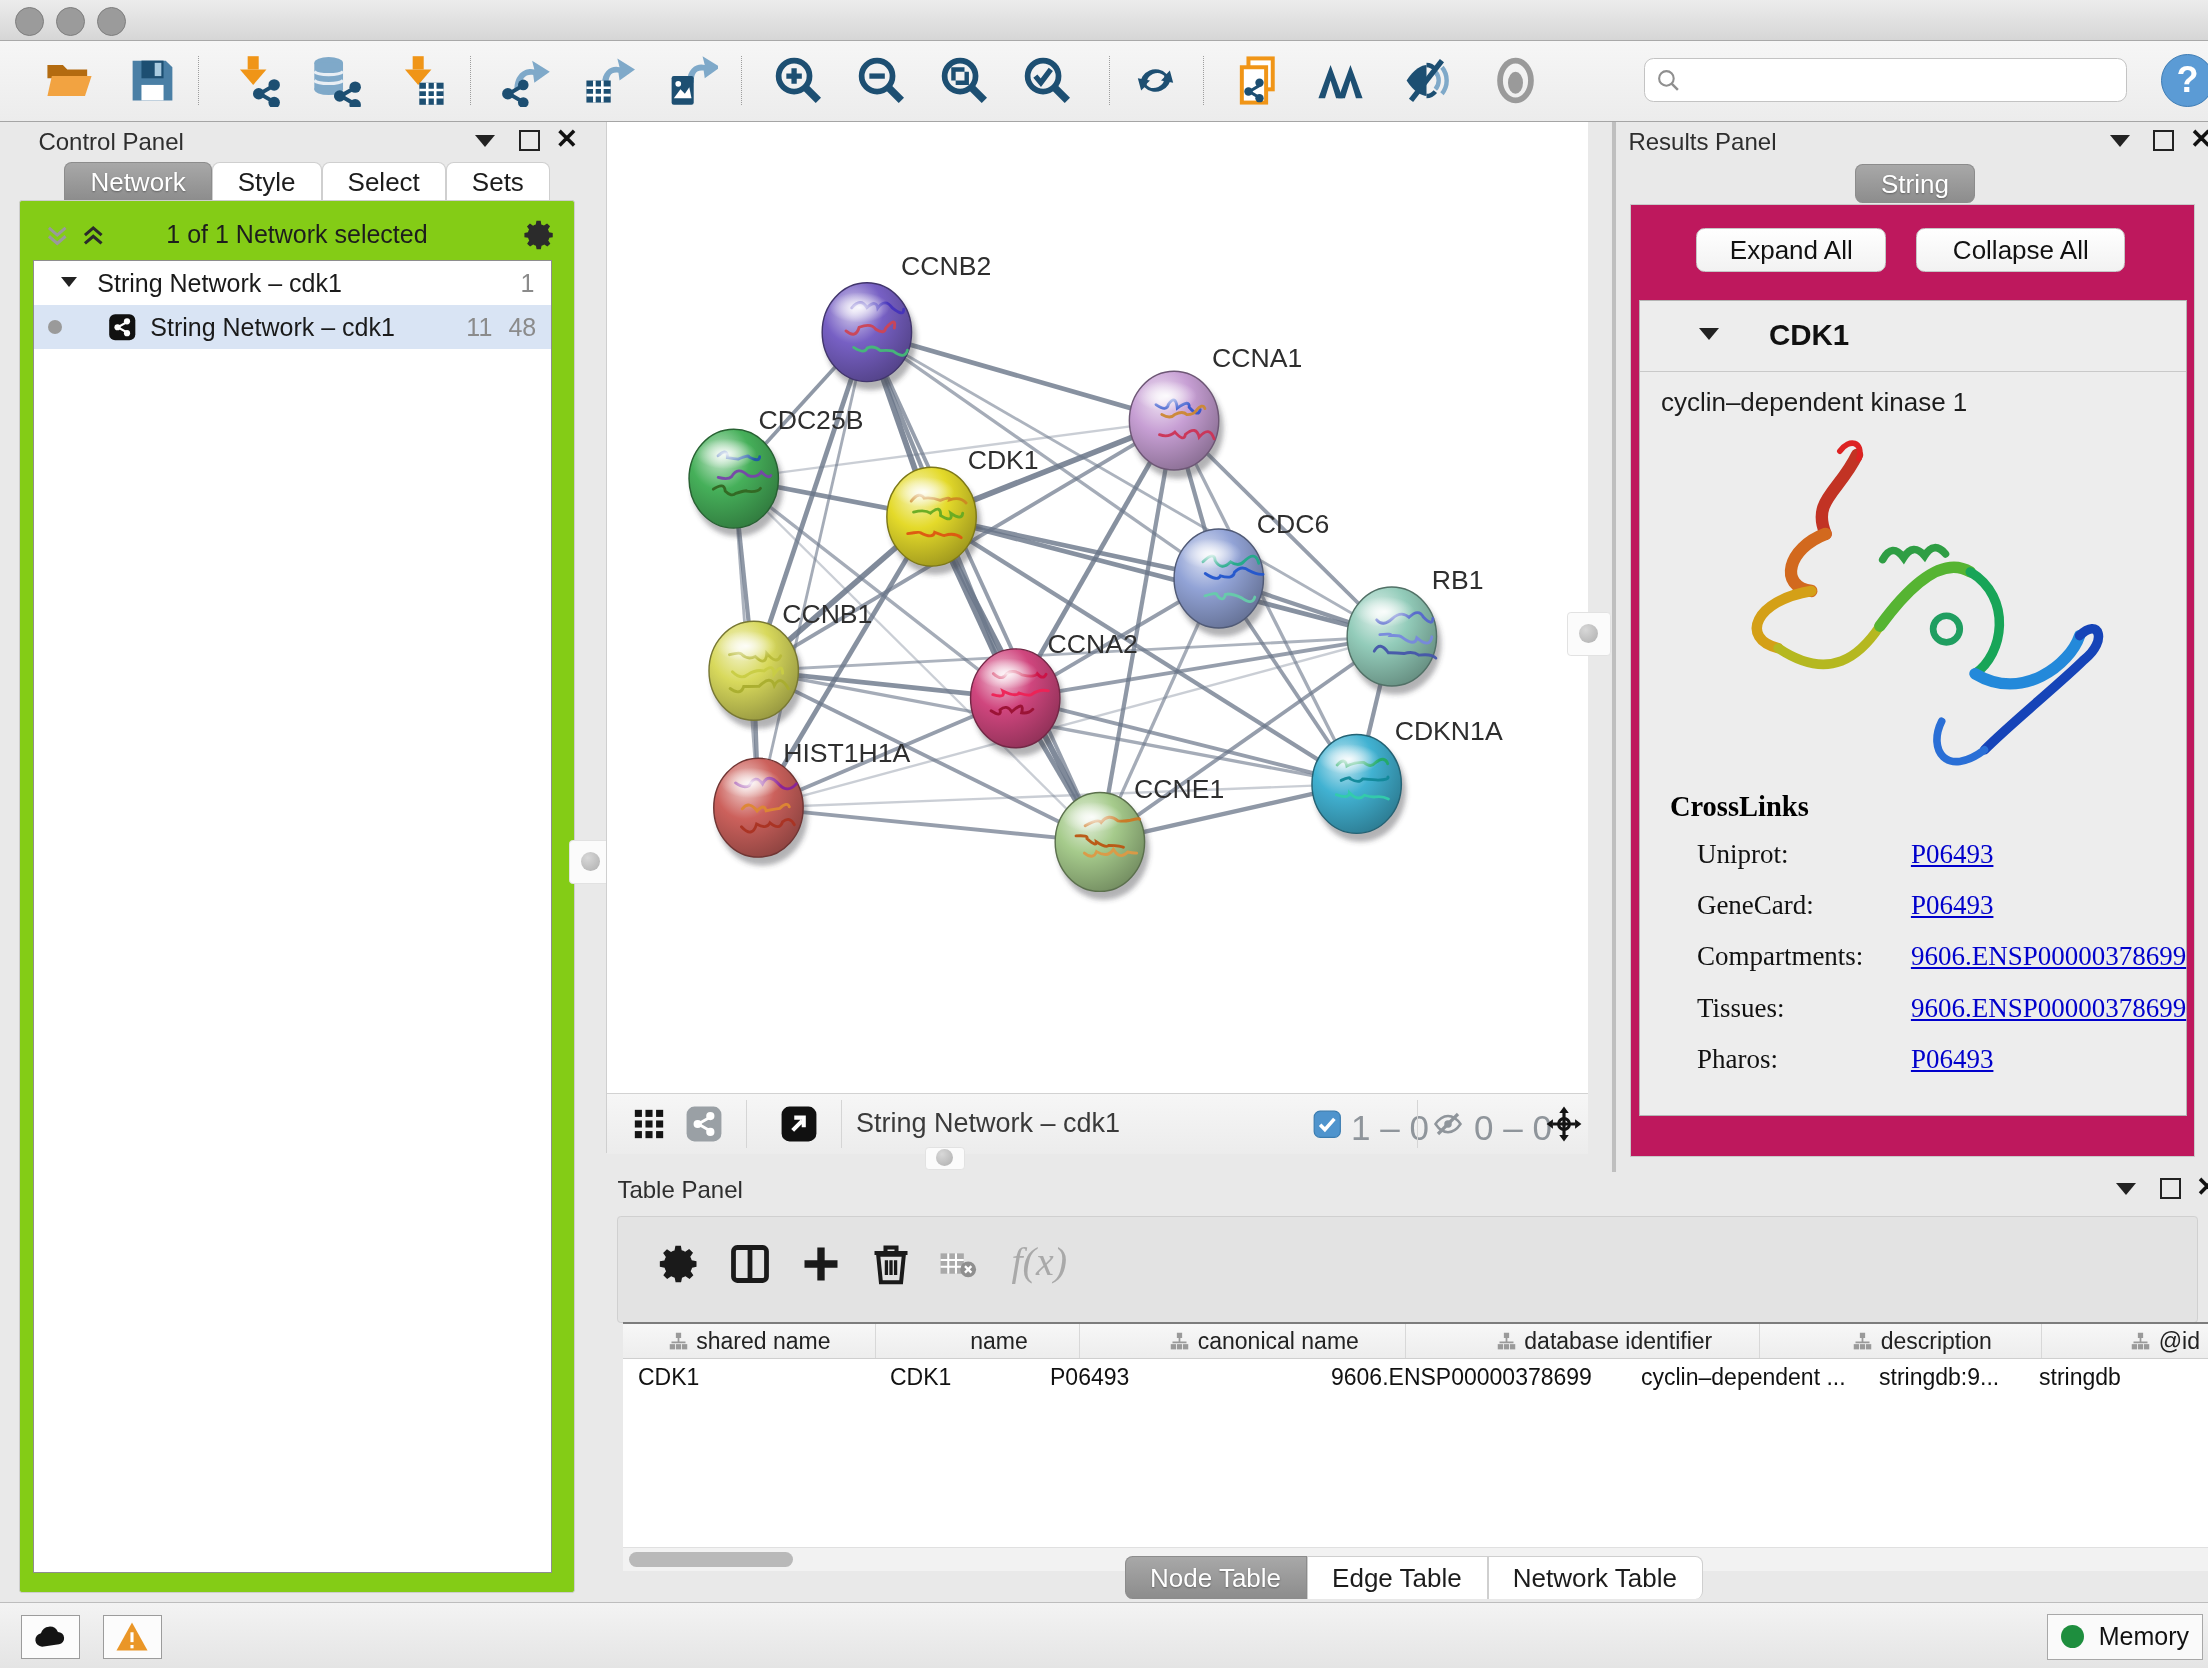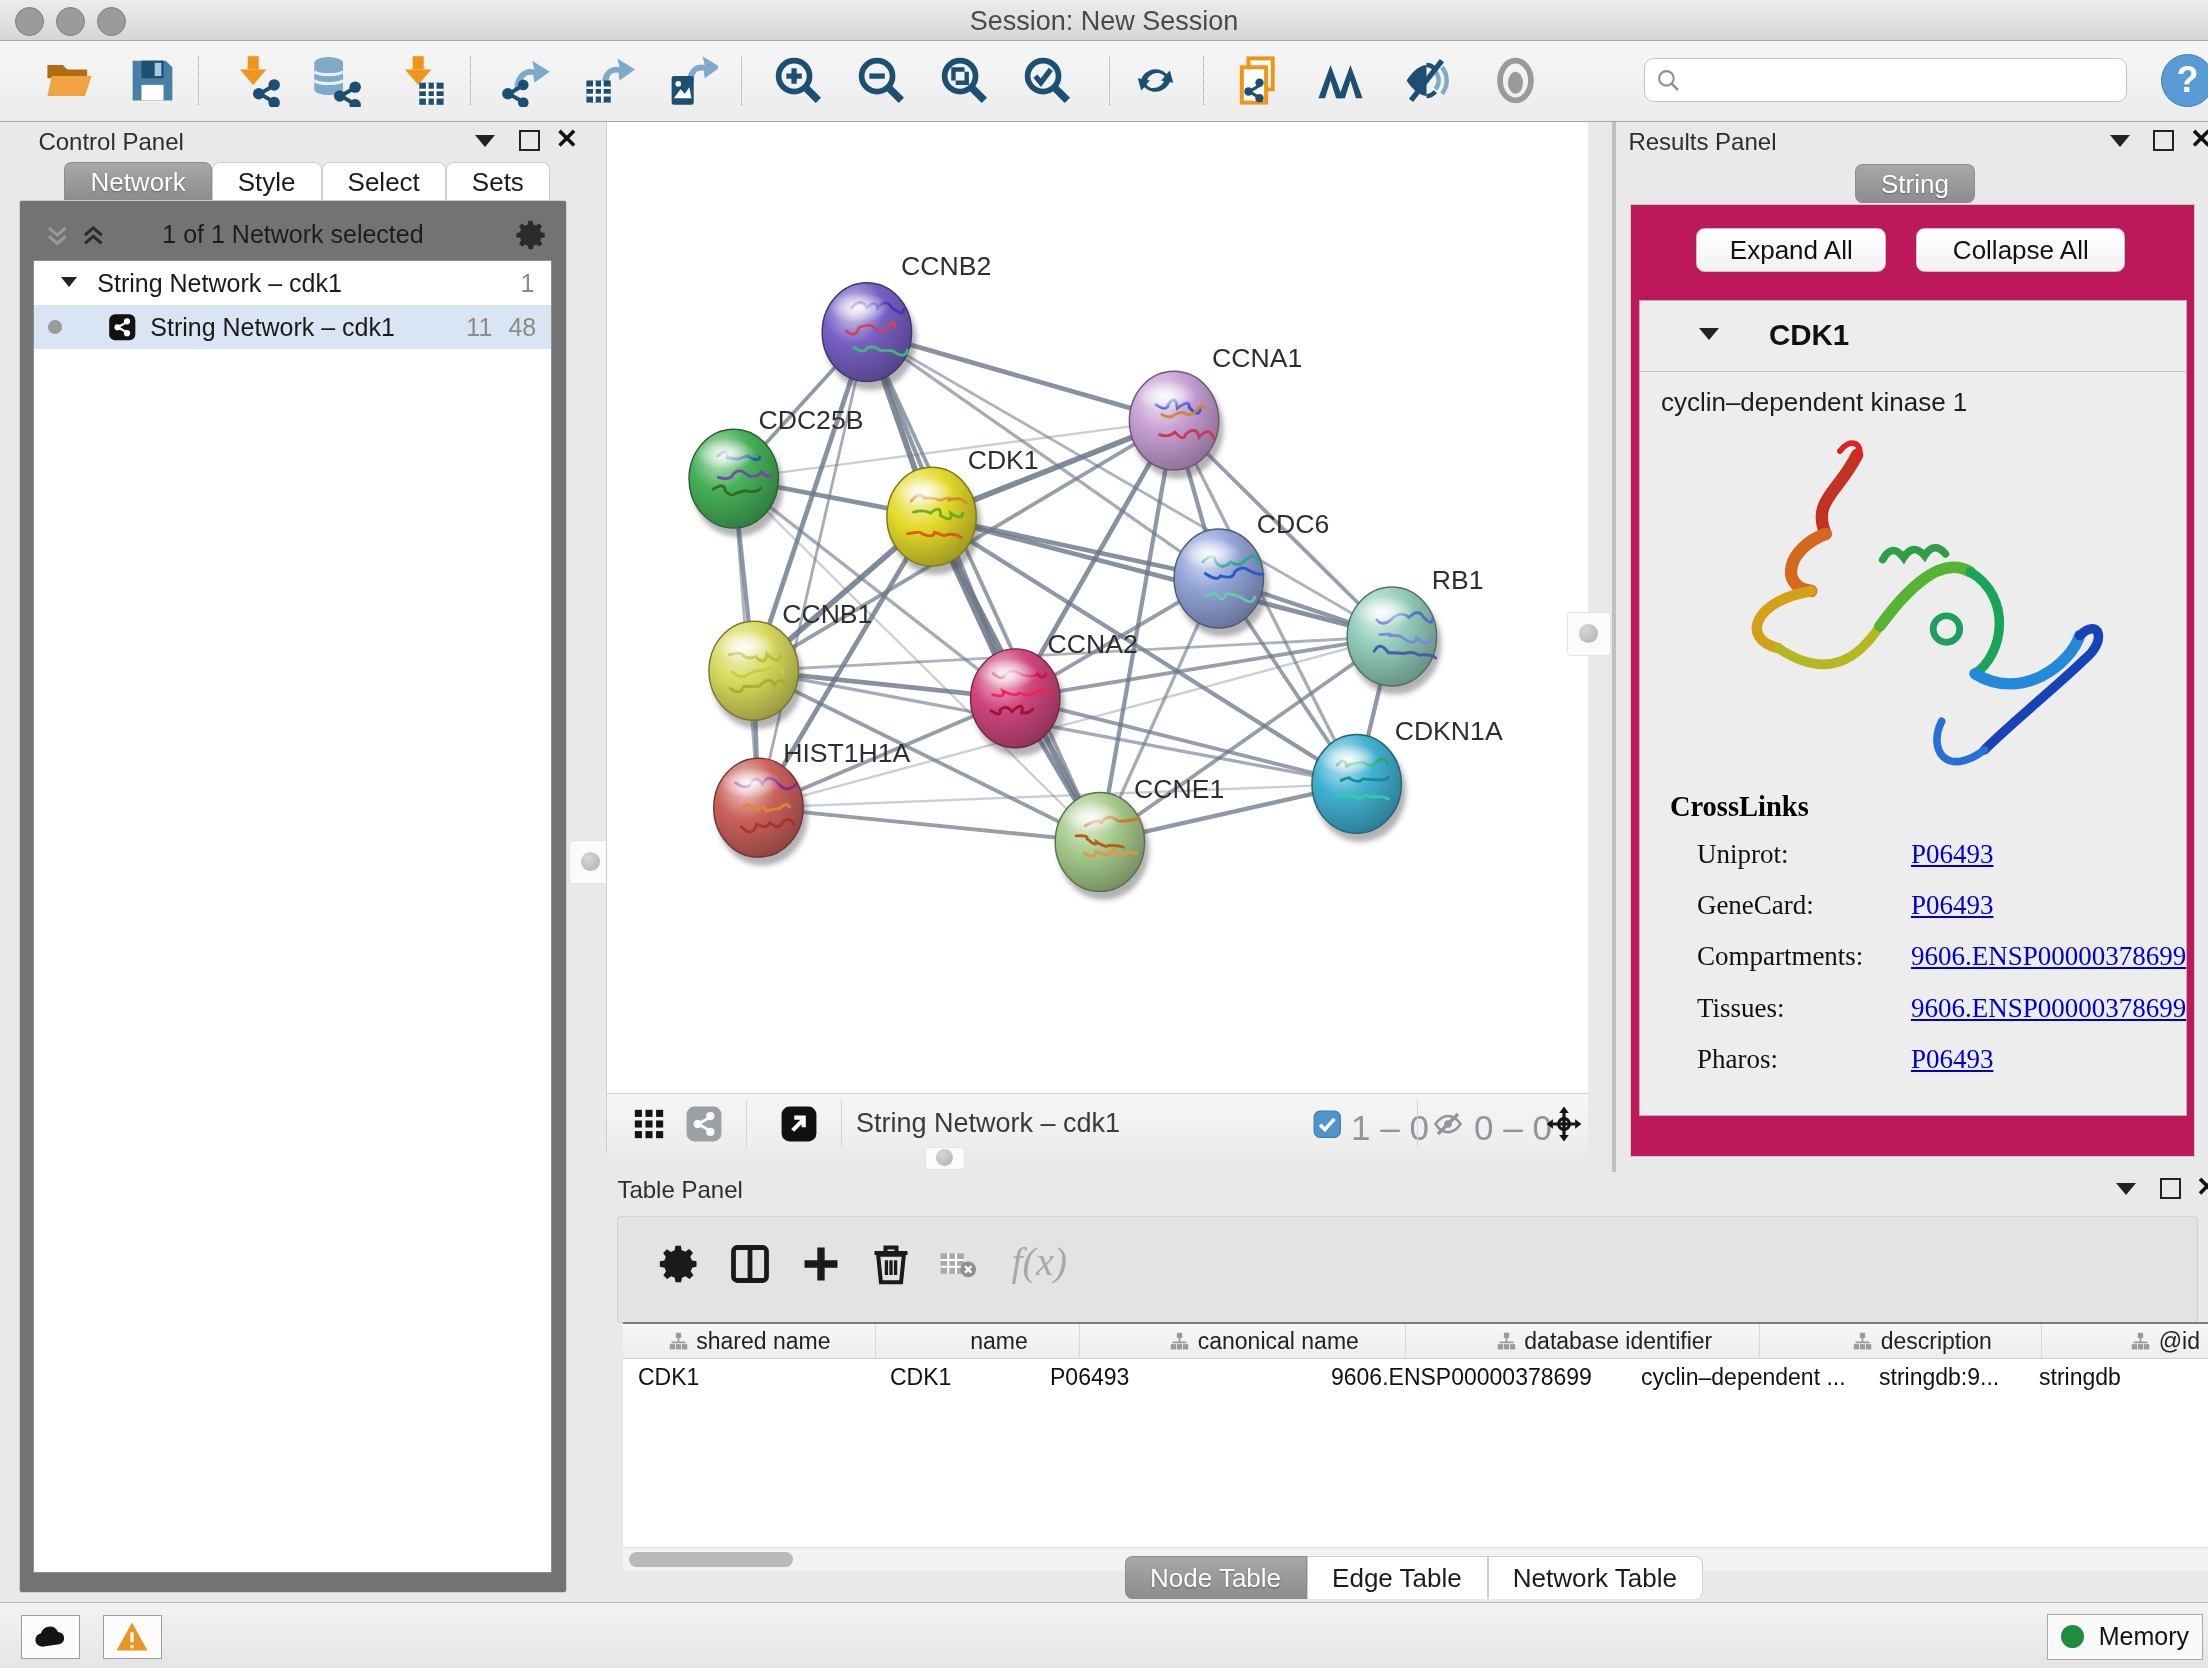--- a/index.html
+++ b/index.html
@@ -27,21 +27,21 @@
   .close-x{font-size:27px;font-weight:bold;color:#111;display:inline-block;line-height:19px;}
 
   .tab{display:inline-block;height:38px;line-height:38px;padding:0 25px;background:#fff;border:1px solid #cfcfcf;border-bottom:none;border-radius:7.6px 7.6px 0 0;font-size:26px;color:#1c1c1c;text-align:center;}
   .tab.sel{background:linear-gradient(#a8a8a8,#8c8c8c);color:#fff;border-color:#8c8c8c;text-shadow:0 1px 1.9px rgba(0,0,0,.35);}
 
   .btn{display:inline-block;background:linear-gradient(#ffffff,#f2f2f2);border:1px solid #c6c6c6;border-radius:8.6px;font-size:26px;color:#111;text-align:center;}
 
   
   #control-panel{left:11.4px;top:124px;width:559px;height:1472px;}
   #cp-tabs{position:absolute;left:53px;top:38px;}
-  #cp-body{position:absolute;left:7.6px;top:76px;width:546px;height:1391px;border:1px solid #cdcdcd;background:#737373;border-radius:2.9px;}
+  #cp-body{position:absolute;left:7.6px;top:76px;width:546px;height:1391px;border:1px solid #cdcdcd;background:#84cc16;border-radius:2.9px;padding-left:8px;}
   #cp-toolrow{position:absolute;left:0;top:11.4px;width:100%;height:42px;}
   #cp-status{position:absolute;left:0;top:7.6px;width:100%;text-align:center;font-size:25px;color:#1d1d1d;}
   #cp-tree{position:absolute;left:13.3px;top:59px;width:517px;height:1311px;background:#fff;border:1px solid #8e8e8e;overflow:hidden;}
   .tree-row{position:relative;height:44px;line-height:44px;font-size:25px;color:#1a1a1a;}
   .tree-row.sel{background:#d9e4f4;}
   .tree-count{position:absolute;color:#8b8b8b;}
 
   
   #canvas{left:606px;top:122px;width:981px;height:1031px;background:#fff;border-left:1px solid #cfcfcf;}
   #net-svg{position:absolute;left:0;top:0;}
@@ -95,21 +95,20 @@
 </style>
 </head>
 <body>
 
 <div id="app">
 
   <div id="titlebar" class="abs">
     <span class="tlight" style="left:15px"></span>
     <span class="tlight" style="left:56px"></span>
     <span class="tlight" style="left:97px"></span>
-    <div id="win-title">Session: New Session</div>
   </div>
 
   <div id="toolbar" class="abs">
     <svg class="tbi" style="left:43px" viewBox="0 0 24 24">
         <path d="M2 5h7l2 2h9v4H2z" fill="#b36b10"></path>
         <path d="M4 10h18l-3 9H2z" fill="#f2a341"></path>
       </svg>
     <svg class="tbi" style="left:126px" viewBox="0 0 24 24">
         <path d="M3 3h15l3 3v15H3z" fill="#4a7fa5"></path>
         <rect x="7" y="3" width="10" height="8" fill="#1d4f72"></rect>

